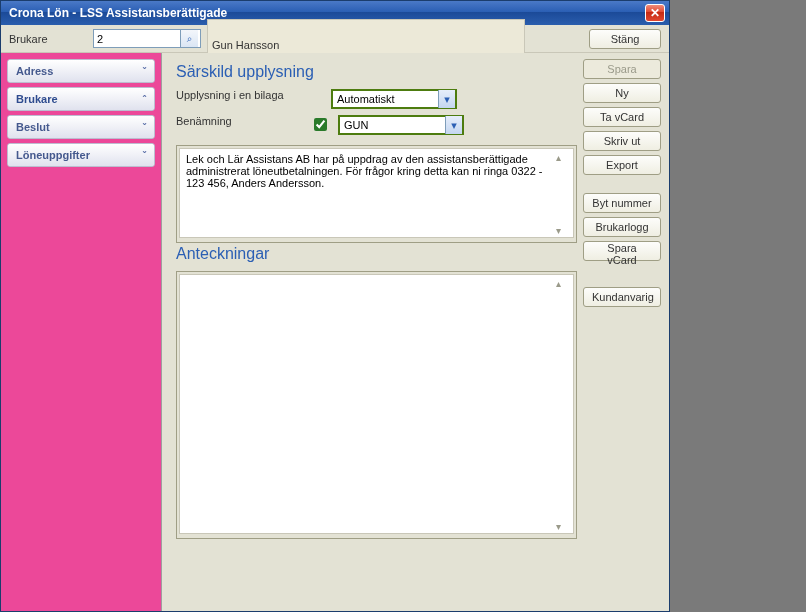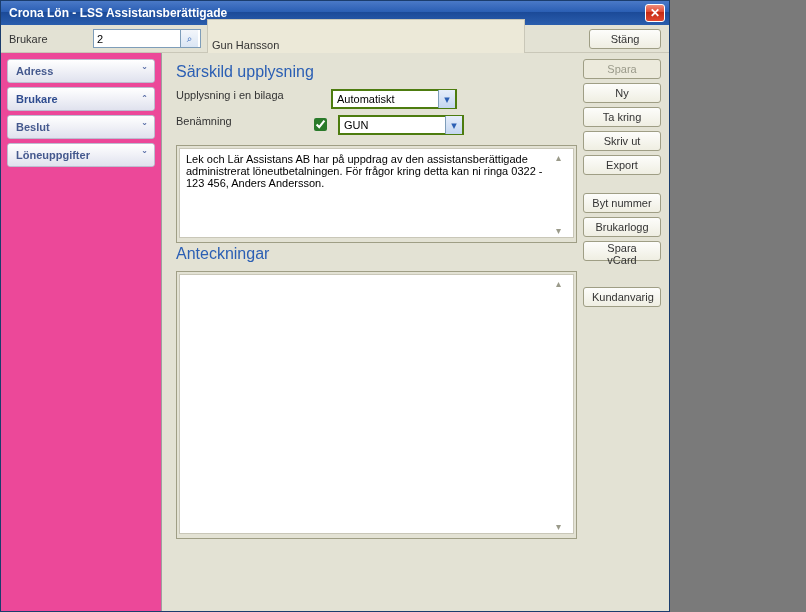--- a/index.html
+++ b/index.html
@@ -264,21 +264,21 @@
             <span>▴</span>
             <span>▾</span>
           </div>
       </div>
 
     </div>
 
     <div class="right-btns">
       <button class="xpbtn disabled">Spara</button>
       <button class="xpbtn">Ny</button>
-      <button class="xpbtn">Ta kring</button>
+      <button class="xpbtn">Ta vCard</button>
       <button class="xpbtn">Skriv ut</button>
       <button class="xpbtn">Export</button>
       <div class="gap"></div>
       <button class="xpbtn">Byt nummer</button>
       <button class="xpbtn">Brukarlogg</button>
       <button class="xpbtn">Spara vCard</button>
       <div class="gap-lg"></div>
       <button class="xpbtn">Kundanvarig</button>
     </div>
 

